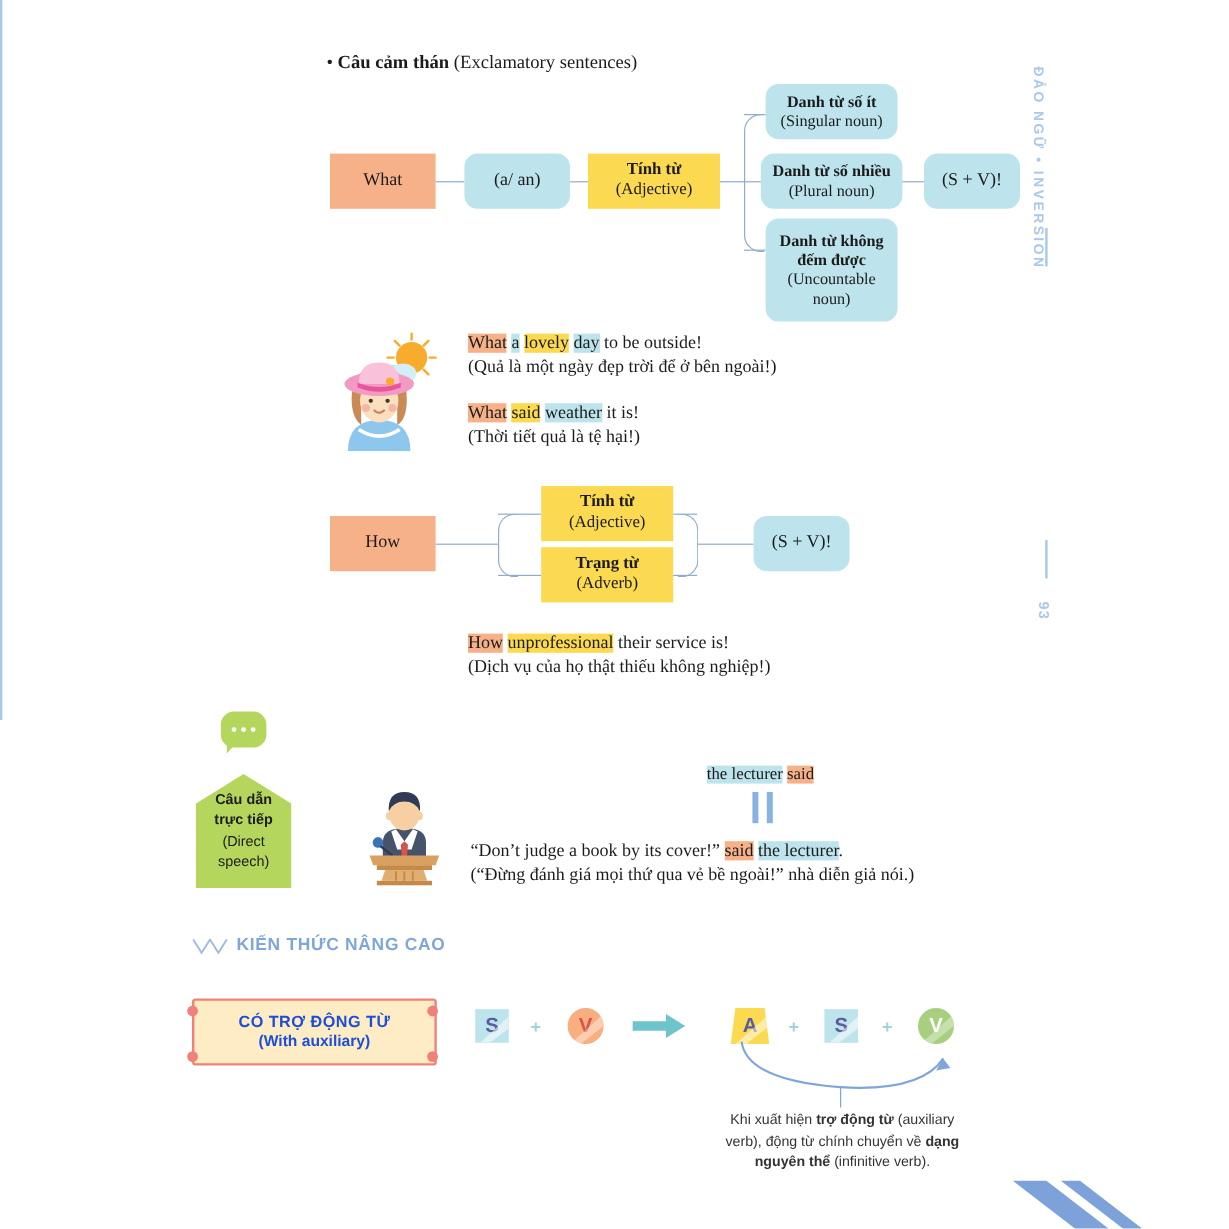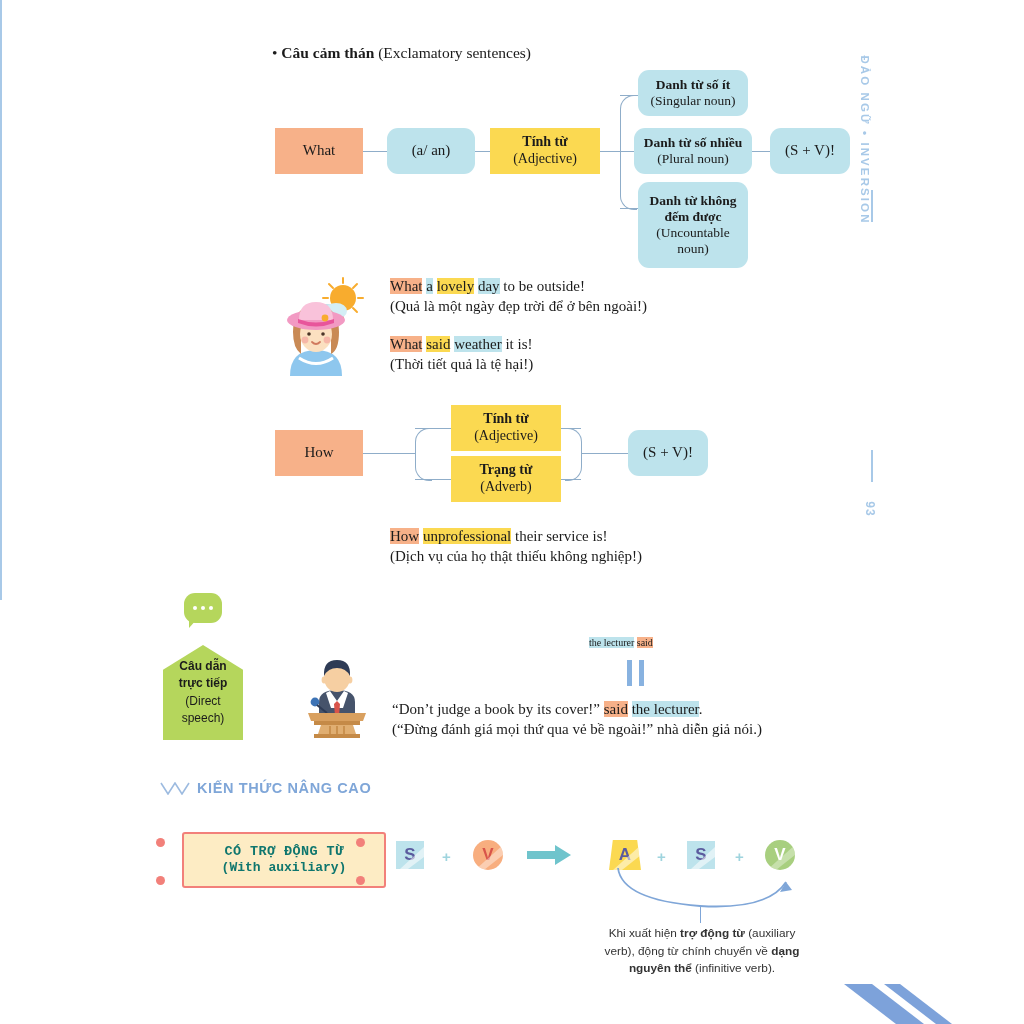--- a/index.html
+++ b/index.html
@@ -51,21 +51,21 @@
 
   
   #adv-head{position:absolute;left:160px;top:780px;display:flex;align-items:center;gap:7px;}
   #adv-head .zig{display:block;}
   #adv-head .txt{font-family:"Liberation Sans",sans-serif;font-size:14.5px;
       font-weight:bold;color:#7fa6d8;letter-spacing:.6px;}
 
   #ticket{position:absolute;left:160px;top:832px;width:200px;height:52px;
       background:#fdecc4;border:2px solid #f2807a;border-radius:3px;
       display:flex;flex-direction:column;align-items:center;justify-content:center;
-      font-family:Liberation Mono, monospace;color:#0f766e;line-height:1.22;margin-left:22px;}
+      font-family:Liberation Sans, sans-serif;color:#1d4ed8;line-height:1.22;}
   #ticket .l1{font-size:13.5px;font-weight:bold;letter-spacing:.4px;}
   #ticket .l2{font-size:13px;font-weight:bold;}
   .tdot{position:absolute;width:9px;height:9px;border-radius:50%;background:#f2807a;}
 
   .tile{position:absolute;display:flex;align-items:center;justify-content:center;
       font-family:"Liberation Sans",sans-serif;font-weight:bold;font-size:17px;overflow:hidden;}
   .plus{position:absolute;font-family:"Liberation Sans",sans-serif;font-size:15px;
       color:#9fd4de;font-weight:bold;}
 
   #note{position:absolute;left:596px;top:925px;width:212px;text-align:center;
@@ -261,21 +261,21 @@
     <path d="M21 69 l32 0 l3 9 l-38 0z" fill="#e0ae71"></path>
     <rect x="14" y="78" width="46" height="4" fill="#c58a47"></rect>
     <g stroke="#c58a47" stroke-width="1.6">
       <line x1="30" y1="70" x2="30" y2="78"></line>
         <line x1="37" y1="70" x2="37" y2="78"></line>
       <line x1="44" y1="70" x2="44" y2="78"></line>
     </g>
   </g>
 </svg>
 
-<div class="example" style="left:589px;top:636px;font-size:10px;">
+<div class="example" style="left:589px;top:636px;font-size:14px;">
   <span class="hl-b">the lecturer</span><span> </span><span class="hl-o">said</span>
 </div>
 <div class="eqbar" style="left:627px;top:660px;"></div>
 <div class="eqbar" style="left:639px;top:660px;"></div>
 
 <div class="example" style="left:392px;top:699px;">
   <span>“Don’t judge a book by its cover!” </span><span class="hl-o">said</span><span> </span><span class="hl-b">the lecturer</span><span>.</span>
 </div>
 <div class="example" style="left:392px;top:719px;">(“Đừng đánh giá mọi thứ qua vẻ bề ngoài!” nhà diễn giả nói.)</div>
 

